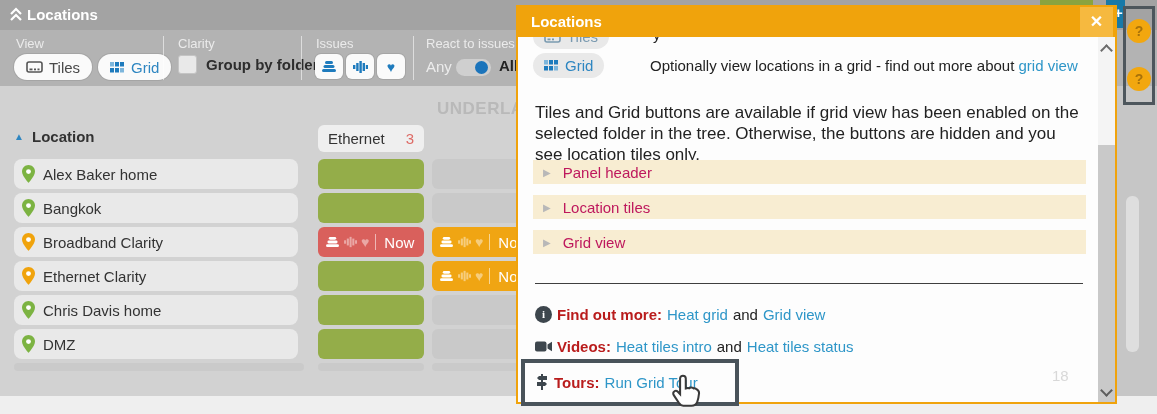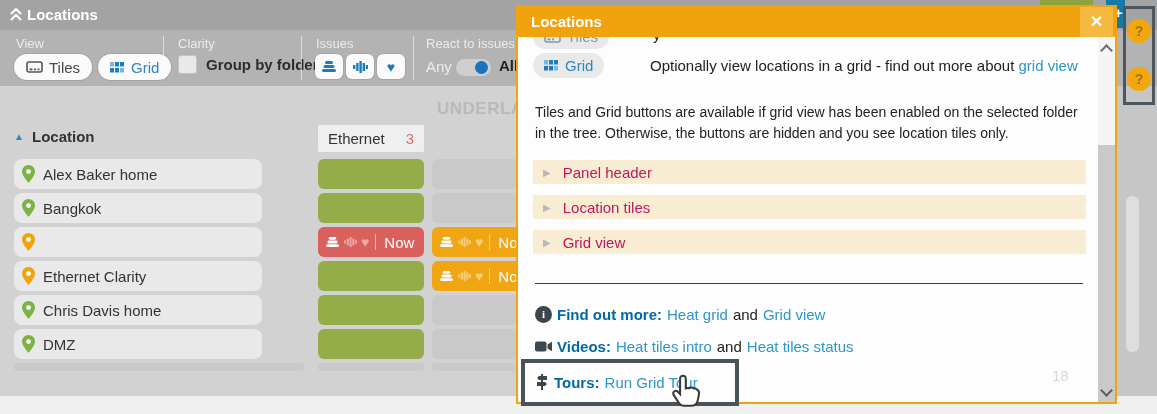--- a/index.html
+++ b/index.html
@@ -23,23 +23,23 @@
   .any{position:absolute;left:426px;top:28px;font-size:15px;color:#ececec;}
   .toggle{position:absolute;left:456px;top:29px;width:35px;height:17px;border-radius:9px;background:#cfcfcf;}
   .toggle .dot{position:absolute;right:3px;top:2px;width:13px;height:13px;border-radius:50%;background:#1b74bb;}
   .all{position:absolute;left:499px;top:27px;font-size:15px;font-weight:bold;color:#222;}
   .heart-g{font-size:14px;line-height:1;}
 
   
   .underlay{position:absolute;left:437px;top:99px;font-size:17px;font-weight:bold;color:#b9b9b9;letter-spacing:.5px;z-index:1;}
   .loc-sort{position:absolute;left:14px;top:131px;font-size:10px;color:#2e86c1;z-index:1;}
   .loc-head{position:absolute;left:32px;top:128px;font-size:15px;font-weight:bold;color:#333;z-index:1;}
-  .col-pill{position:absolute;top:125px;height:27px;background:#efefef;border-radius:1px;display:flex;align-items:center;padding:0 10px;font-size:15px;color:#333;z-index:1;}
+  .col-pill{position:absolute;top:125px;height:27px;background:#efefef;border-radius:6px;display:flex;align-items:center;padding:0 10px;font-size:15px;color:#333;z-index:1;}
   .col-pill .cnt{margin-left:auto;color:#dd6b66;}
-  .rowpill{position:absolute;left:14px;width:248px;height:30px;background:#e9e9e9;border-radius:8px;display:flex;align-items:center;padding:0 8px;gap:8px;z-index:1;}
+  .rowpill{position:absolute;left:14px;width:284px;height:30px;background:#e9e9e9;border-radius:8px;display:flex;align-items:center;padding:0 8px;gap:8px;z-index:1;}
   .rowpill .nm{font-size:15px;color:#333;}
   .cell{position:absolute;width:106px;height:30px;border-radius:6px;z-index:1;}
   .cell.ok{background:#94ad49;}
   .cell.empty{background:#c9c9c9;}
   .cell.red{background:#d9605c;}
   .cell.orange{background:#f0a513;}
   .cell.alert{display:flex;align-items:center;padding:0 7px;gap:4px;color:#fff;}
   .cell.alert .now{font-size:15px;margin-left:4px;}
   .vdiv{width:1px;height:16px;background:rgba(255,255,255,.55);margin-left:2px;}
   .dim{opacity:.45;}
@@ -66,27 +66,27 @@
   .chev{width:9px;height:9px;border-left:2px solid #6b6b6b;border-top:2px solid #6b6b6b;position:absolute;left:4px;}
   .chev.up{top:9px;transform:rotate(45deg);}
   .chev.down{bottom:7px;transform:rotate(225deg);}
   .tiles-clip{position:absolute;left:15px;top:30px;width:300px;height:15px;overflow:hidden;}
   .tiles-clip .pill-help{top:-13px;}
   .pill-help{position:absolute;left:0;height:25px;border-radius:13px;background:#e9e9e9;display:flex;align-items:center;gap:6px;padding:0 11px;font-size:15px;color:#2e86c1;}
   .frag{position:absolute;left:120px;top:-11px;font-size:15px;color:#222;}
   .grid-row-pill{position:absolute;left:15px;top:46px;}
   .grid-desc{position:absolute;left:132px;top:48px;font-size:15px;color:#222;line-height:22px;}
   a.lnk{color:#2e96c8;text-decoration:none;}
-  .dlg-para{position:absolute;left:17px;top:95px;width:552px;font-size:14px;line-height:21px;color:#222;}
+  .dlg-para{position:absolute;left:17px;top:95px;width:552px;font-size:17px;line-height:21px;color:#222;}
   .accordion{position:absolute;left:15px;width:553px;height:24px;background:#f8edd2;display:flex;align-items:center;gap:12px;padding:0 10px;}
   .accordion .arr{font-size:10px;color:#b8b8b8;}
   .accordion .lbl{font-size:15px;color:#be185d;}
   .dlg-divider{position:absolute;left:17px;top:276px;width:548px;height:1px;background:#3f3f3f;}
   .link-row{position:absolute;left:17px;height:22px;display:flex;align-items:center;gap:5px;font-size:15px;color:#222;}
-  .link-row .bold{font-weight:bold;color:#0369a1;}
+  .link-row .bold{font-weight:bold;color:#b91c1c;}
   .info-ic{width:17px;height:17px;border-radius:50%;background:#3d464d;color:#fff;font-size:11px;font-weight:bold;font-family:"Liberation Serif",serif;text-align:center;line-height:17px;}
   .pgnum{position:absolute;left:534px;top:360px;font-size:15px;color:#d8d8d8;}
   .tours-box{position:absolute;left:521px;top:359px;width:218px;height:47px;border:4px solid #49535a;z-index:30;}
   .cursor-hand{position:absolute;left:668px;top:371px;z-index:31;}
 </style>
 </head>
 <body>
 
 <div class="screen">
 
@@ -186,20 +186,21 @@
     <span class="nm">Bangkok</span>
   </div>
   <div class="cell ok" style="left:318px;top:193px"></div>
   <div class="cell empty" style="left:432px;top:193px"></div>
 
   <div class="rowpill" style="top:227px">
     <svg width="13" height="18" viewBox="0 0 16 22">
         <path d="M8 0C3.6 0 0 3.6 0 8c0 5.4 8 14 8 14s8-8.6 8-14c0-4.4-3.6-8-8-8z" fill="#f0a30c"></path>
         <circle cx="8" cy="8" r="3" fill="#fff"></circle>
       </svg>
+    <span class="nm">Broadband Clarity</span>
   </div>
   <div class="cell red alert" style="left:318px;top:227px">
     <svg width="15" height="12" viewBox="0 0 16 13">
         <rect x="4" y="1" width="8" height="3" rx="1.5" fill="#fff"></rect>
         <rect x="2.5" y="5" width="11" height="3" rx="1.5" fill="#fff"></rect>
         <rect x="1" y="9" width="14" height="3" rx="1.5" fill="#fff"></rect>
       </svg>
     <svg class="dim" width="13" height="12" viewBox="0 0 15 14">
         <rect x="0" y="5" width="2.4" height="4" fill="#fff"></rect>
         <rect x="3.2" y="3" width="2.4" height="8" fill="#fff"></rect>

